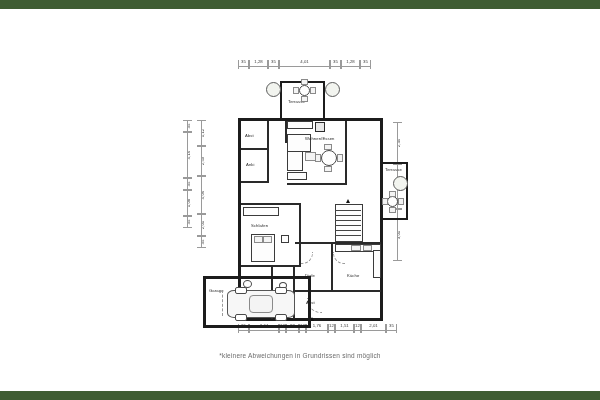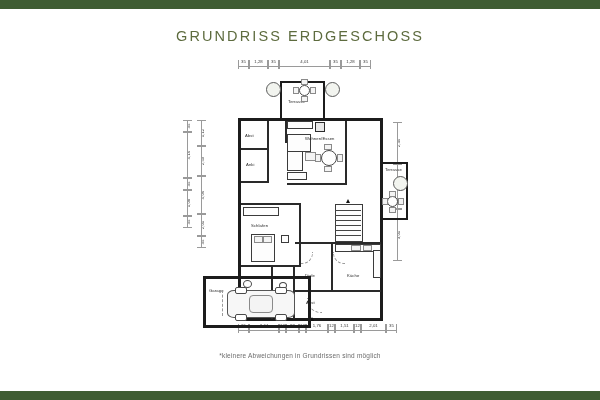--- a/index.html
+++ b/index.html
@@ -205,21 +205,20 @@
   }
 </style>
 </head>
 <body>
 
 <div id="page">
 
   <div class="edge-band edge-top"></div>
   <div class="edge-band edge-bottom"></div>
 
-  <div class="title">GRUNDRISS ERDGESCHOSS</div>
   <div class="footnote">*kleinere Abweichungen in Grundrissen sind möglich</div>
 
   <div id="plan">
 
     <div class="dim-row" style="left:63px; top:8px;">
       <div class="dim-seg" style="width:11px;">
           <span>35</span>
         </div>
       <div class="dim-seg" style="width:19px;">
           <span>1,28</span>

